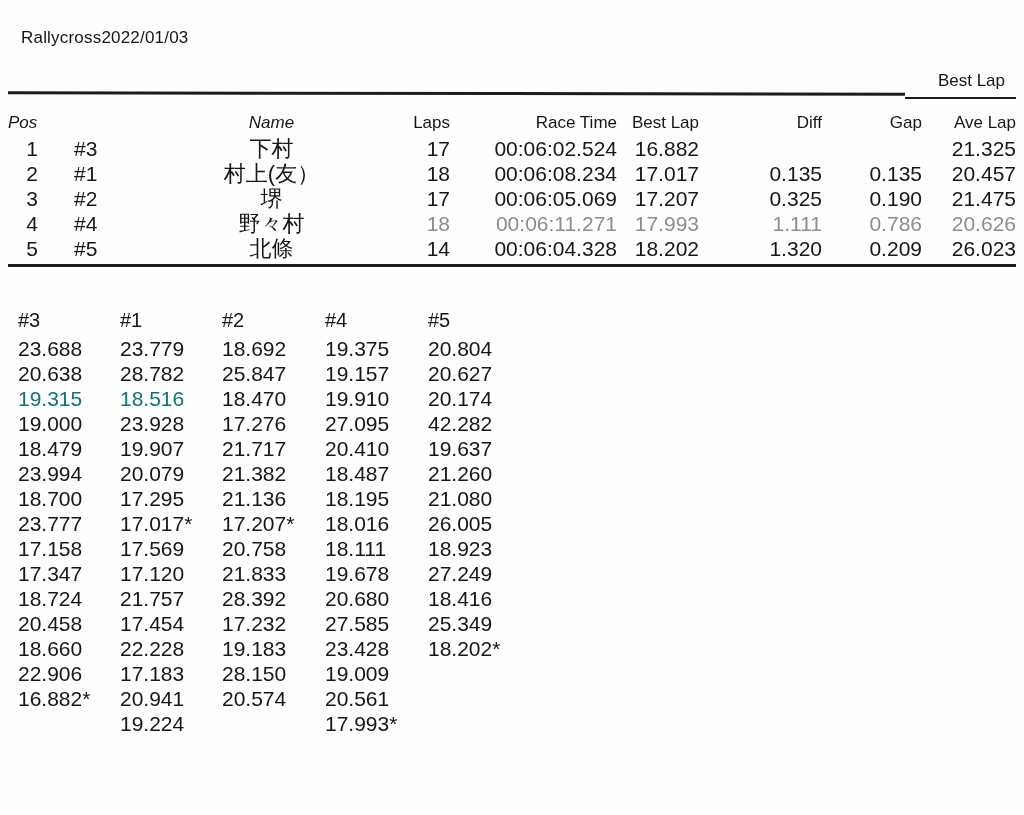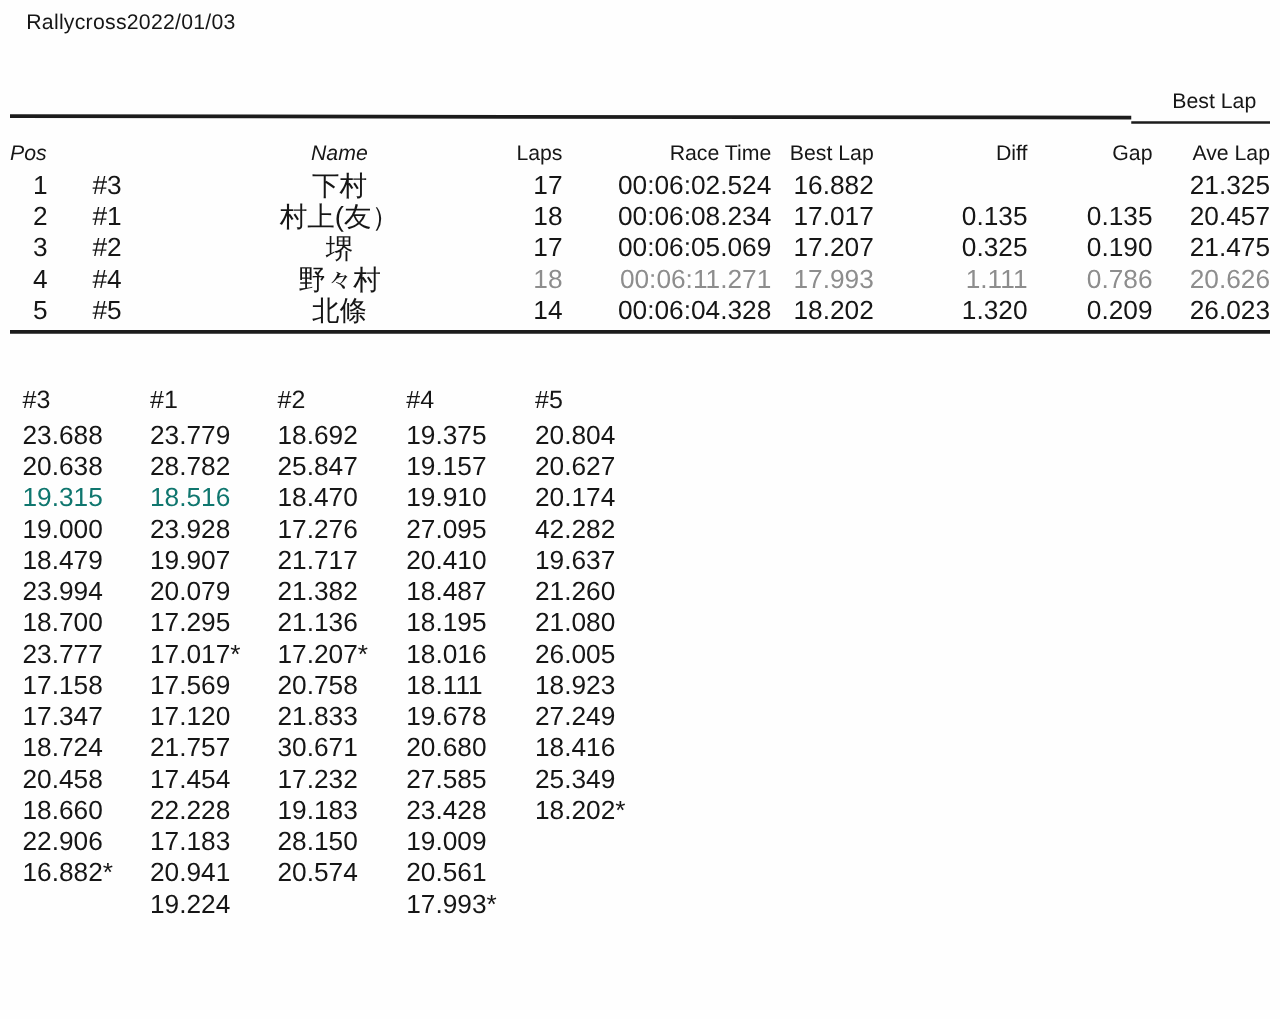--- a/index.html
+++ b/index.html
@@ -2,21 +2,21 @@
 <html><head>
 <meta charset="utf-8">
 <style>
   * { margin:0; padding:0; box-sizing:border-box; }
   html,body { background:#ffffff; }
   .page {
     position:relative; width:1024px; height:815px; background:#fefefe;
     color:#161616; font-family:"Liberation Sans","DejaVu Sans",sans-serif;
     overflow:hidden;
   }
-  .report-label { position:absolute; left:21px; top:8px; font-size:17px; letter-spacing:0.2px; }
+  .report-label { position:absolute; left:21px; top:28px; font-size:17px; letter-spacing:0.2px; }
   .title {
     position:absolute; left:16px; top:36px; font-size:40px; font-weight:500;
     white-space:nowrap; word-spacing:15px; letter-spacing:0.5px;
   }
   .rule { background:#1c1c1c; position:absolute; }
   .rule-main  { left:8px;   top:92px; width:897px;  height:3px; transform:rotate(0.08deg); }
   .bestlap-note { position:absolute; right:19px; top:71px; font-size:17px; }
   .rule-bestlap { left:905px; top:97px; width:111px; height:2px; }
   .rule-bottom  { left:8px;  top:264px; width:1008px; height:3px; }
 
@@ -239,21 +239,21 @@
           <td>17.347</td>
           <td>17.120</td>
           <td>21.833</td>
           <td>19.678</td>
           <td>27.249</td>
         </tr>
 
         <tr>
           <td>18.724</td>
           <td>21.757</td>
-          <td>30.671</td>
+          <td>28.392</td>
           <td>20.680</td>
           <td>18.416</td>
         </tr>
 
         <tr>
           <td>20.458</td>
           <td>17.454</td>
           <td>17.232</td>
           <td>27.585</td>
           <td>25.349</td>

